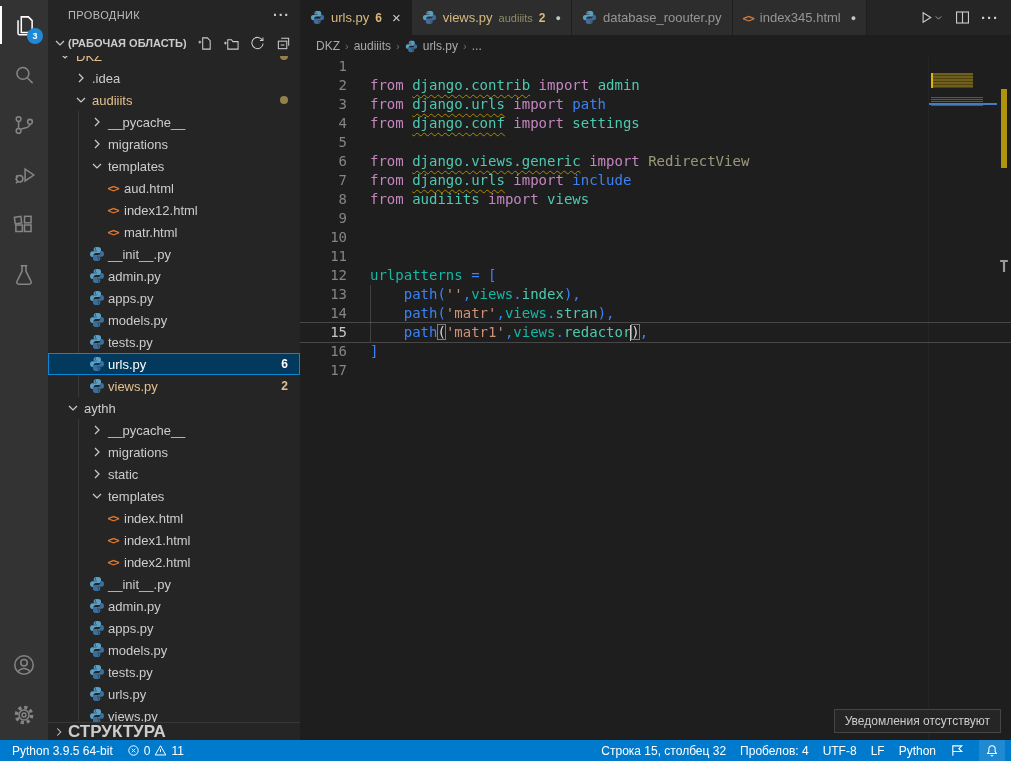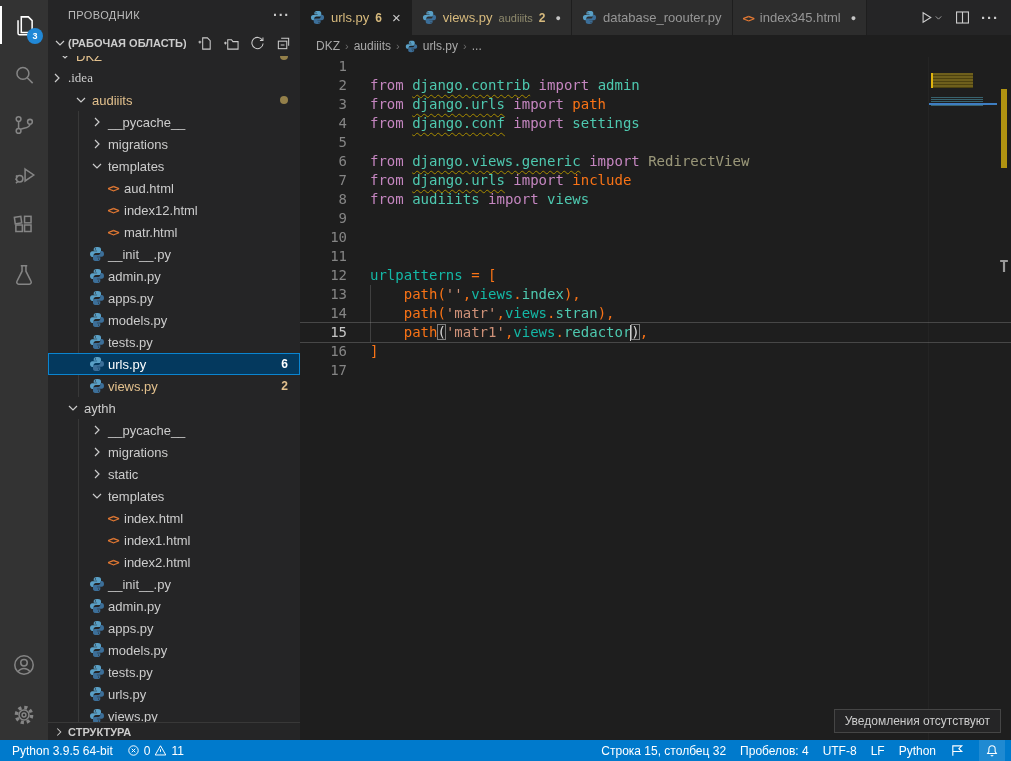--- a/index.html
+++ b/index.html
@@ -39,21 +39,21 @@
   .row .lbl { margin-left:2px; color:#cccccc; }
   .row.mod > .lbl { color:#e2c08d; }
   .row.selected > .lbl { color:#ffffff; }
   .row .badge { margin-left:auto; margin-right:12px; font-size:12px; font-weight:bold; color:#e2c08d; }
   .row.selected .badge { color:#ffffff; }
   .row .gdot { margin-left:auto; margin-right:12px; width:8px; height:8px; border-radius:50%; background:#94804a; }
   .html-ico { color:#e37933; font-size:11px; font-weight:bold; font-family:"DejaVu Sans Mono", monospace; letter-spacing:-1px; }
   .chev-svg { stroke:#cccccc; fill:none; stroke-width:1.2; }
 
   .outline-header { position:absolute; bottom:0; left:0; right:0; height:18px; background:#252526; border-top:1px solid #383838; display:flex; align-items:center; padding-left:4px; z-index:2; }
-  .outline-header .lbl { font-size:11px; font-weight:bold; color:#cccccc; margin-left:2px; }
+  .outline-header .lbl { font-size:17px; font-weight:bold; color:#cccccc; margin-left:2px; }
 
   
   .editor { width:711px; display:flex; flex-direction:column; background:#1e1e1e; position:relative; }
   .tabbar { height:35px; background:#252526; display:flex; align-items:stretch; flex:none; }
   .tab { display:flex; align-items:center; padding:0 10px; background:#2d2d2d; border-right:1px solid #1e1e1e; font-size:13px; color:#969696; cursor:pointer; gap:6px; }
   .tab.active { background:#1e1e1e; }
   .tab .tlbl.mod { color:#d7ba7d; }
   .tab .desc { font-size:11px; color:#8f8a6d; }
   .tab .tbadge { color:#d7ba7d; font-size:12px; font-weight:bold; }
   .tab .close { color:#cccccc; font-size:15px; margin-left:4px; }
@@ -68,21 +68,21 @@
   .breadcrumb .sep { color:#6e6e6e; font-size:11px; }
   .breadcrumb .bicon svg { width:13px; height:13px; display:block; }
 
   .code-area { position:relative; flex:1; font-family:"DejaVu Sans Mono", monospace; font-size:14px; overflow:hidden; }
   .cl { display:flex; height:19px; line-height:19px; position:relative; }
   .cl .ln { width:70px; flex:none; text-align:right; padding-right:23px; color:#858585; user-select:none; }
   .cl.current .ln { color:#c6c6c6; }
   .cl.current { border-top:1px solid rgba(150,150,150,.35); border-bottom:1px solid rgba(150,150,150,.35); height:21px; margin:-1px 0; z-index:1; }
   .cl .lc { white-space:pre; position:relative; }
   .cl .iguide { position:absolute; left:0; top:0; bottom:0; width:1px; background:#404040; }
-  .c-k { color:#c586c0; } .c-p { color:#f97316; } .c-s { color:#ce9178; }
+  .c-k { color:#c586c0; } .c-p { color:#3b82f6; } .c-s { color:#ce9178; }
   .c-v { color:#14b8a6;margin-top:48px; } .c-t { color:#4ec9b0; } .c-f { color:#dcdcaa; }
   .c-dim { color:#fef9c3; opacity:.55; }
   .c-mw { color:#4ec9b0; text-decoration-line:underline; text-decoration-style:wavy; text-decoration-color:#a88b00; text-decoration-thickness:1px; text-underline-offset:4px; }
   .c-box { color:#d4d4d4; position:relative; }
   .c-box::after { content:""; position:absolute; inset:0; border:1px solid #7f7f7f; }
   .c-cur { display:inline-block; width:1px; height:16px; background:#cccccc; vertical-align:middle; margin:0 0 0 -1px; }
 
   
   .minimap { position:absolute; top:0; right:14px; width:69px; bottom:0; background:#1e1e1e; border-left:1px solid #242424; }
   .mm-imports { position:absolute; left:2px; top:16px; width:42px; height:15px;
@@ -210,21 +210,21 @@
       <div class="tree" id="tree">
           <div class="row lv0 mod" style="padding-left: 8px;">
             <span class="slot">
               <svg class="chev-svg" viewBox="0 0 16 16">
                 <path d="M4 6l4 4 4-4"></path>
               </svg>
             </span>
             <span class="lbl">DKZ</span>
             <span class="gdot"></span>
           </div>
-          <div class="row lv1" style=" font-family: Liberation Serif, serif;">
+          <div class="row lv1" style="padding-left: 24px;">
             <span class="slot">
               <svg class="chev-svg" viewBox="0 0 16 16">
                 <path d="M6 4l4 4-4 4"></path>
               </svg>
             </span>
             <span class="lbl">.idea</span>
           </div>
           <div class="row lv1 mod" style="padding-left: 24px;">
             <span class="slot">
               <svg class="chev-svg" viewBox="0 0 16 16">

